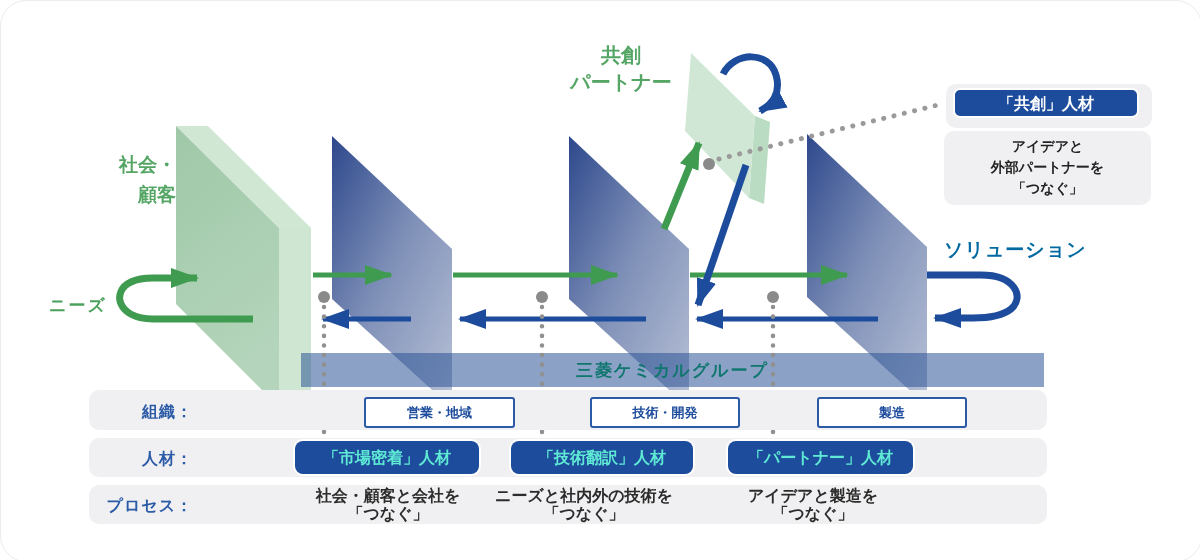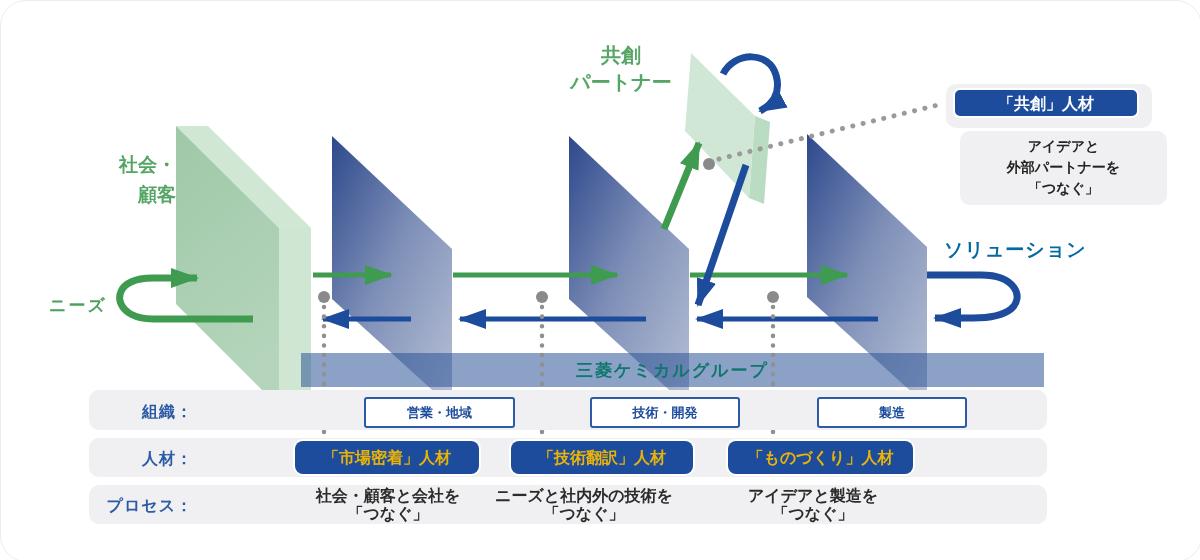--- a/index.html
+++ b/index.html
@@ -16,34 +16,34 @@
   .lbl-needs{left:48px;top:293px;width:90px;font-size:17px;letter-spacing:2px;color:#4ba05c;}
   .lbl-cocreation{left:545px;top:41px;width:150px;text-align:center;font-size:20px;line-height:27px;color:#55a565;}
   .lbl-solution{left:943px;top:236px;width:170px;font-size:19px;letter-spacing:1px;color:#0369a1;}
   .lbl-band{left:300px;top:352px;width:743px;height:34px;line-height:34px;text-align:center;
     font-size:17px;letter-spacing:2px;color:#0f766e;}
   
   .callout-top{left:945px;top:83px;width:206px;height:44px;background:#f0f0f2;border-radius:10px;}
   .callout-badge{left:952px;top:87px;width:186px;height:30px;background:#1d4c9c;border:2px solid #ffffff;
     border-radius:7px;color:#ffffff;font-weight:bold;font-size:16px;text-align:center;line-height:28px;box-sizing:border-box;}
   .callout-body{left:943px;top:130px;width:207px;height:74px;background:#f0f0f2;border-radius:10px;
-    text-align:center;font-size:14px;font-weight:bold;color:#222222;line-height:21px;padding-top:5px;box-sizing:border-box;margin-left:16px;}
+    text-align:center;font-size:14px;font-weight:bold;color:#222222;line-height:21px;padding-top:5px;box-sizing:border-box;}
   
   .rowbg{left:88px;width:958px;background:#f0f0f2;border-radius:10px;}
   .rowbg.r1{top:389px;height:40px;}
   .rowbg.r2{top:437px;height:39px;}
   .rowbg.r3{top:484px;height:39px;}
   .row-label{left:60px;width:132px;text-align:right;font-weight:bold;font-size:16px;color:#2b5aa7;letter-spacing:1px;}
   .row-label.l1{top:401px;}
   .row-label.l2{top:448px;}
   .row-label.l3{top:495px;}
   .orgbox{top:396px;height:31px;background:#ffffff;border:2px solid #2b5aa7;border-radius:3px;
     color:#1d4c9c;font-weight:bold;font-size:13px;text-align:center;line-height:27px;box-sizing:border-box;}
   .talentbox{top:440px;height:33px;background:#1d4c9c;border-radius:8px;box-shadow:0 0 0 2px #ffffff;
-    color:#eab308;font-weight:bold;font-size:16px;text-align:center;line-height:33px;}
+    color:#5eead4;font-weight:bold;font-size:16px;text-align:center;line-height:33px;}
   .procitem{top:486px;width:250px;text-align:center;font-size:16px;font-weight:bold;color:#2b2b2b;line-height:18px;}
 </style>
 </head>
 <body>
 
 <div class="canvas">
 
   <svg width="1200" height="560" viewBox="0 0 1200 560">
     <defs>
       <marker id="mg" markerUnits="userSpaceOnUse" markerWidth="30" markerHeight="22" refX="26" refY="10" orient="auto">
@@ -145,21 +145,21 @@
   <div class="abs row-label l1">組織：</div>
   <div class="abs row-label l2">人材：</div>
   <div class="abs row-label l3">プロセス：</div>
 
   <div class="abs orgbox" style="left:363px;width:151px;">営業・地域</div>
   <div class="abs orgbox" style="left:589px;width:150px;">技術・開発</div>
   <div class="abs orgbox" style="left:816px;width:150px;">製造</div>
 
   <div class="abs talentbox" style="left:294px;width:184px;">「市場密着」人材</div>
   <div class="abs talentbox" style="left:510px;width:182px;">「技術翻訳」人材</div>
-  <div class="abs talentbox" style="left:727px;width:185px;">「ものづくり」人材</div>
+  <div class="abs talentbox" style="left:727px;width:185px;">「パートナー」人材</div>
 
   <div class="abs procitem" style="left:262px;">
     <span style="display:block">社会・顧客と会社を</span>
     <span style="display:block">「つなぐ」</span>
   </div>
   <div class="abs procitem" style="left:458px;">
     <span style="display:block">ニーズと社内外の技術を</span>
     <span style="display:block">「つなぐ」</span>
   </div>
   <div class="abs procitem" style="left:687px;">

